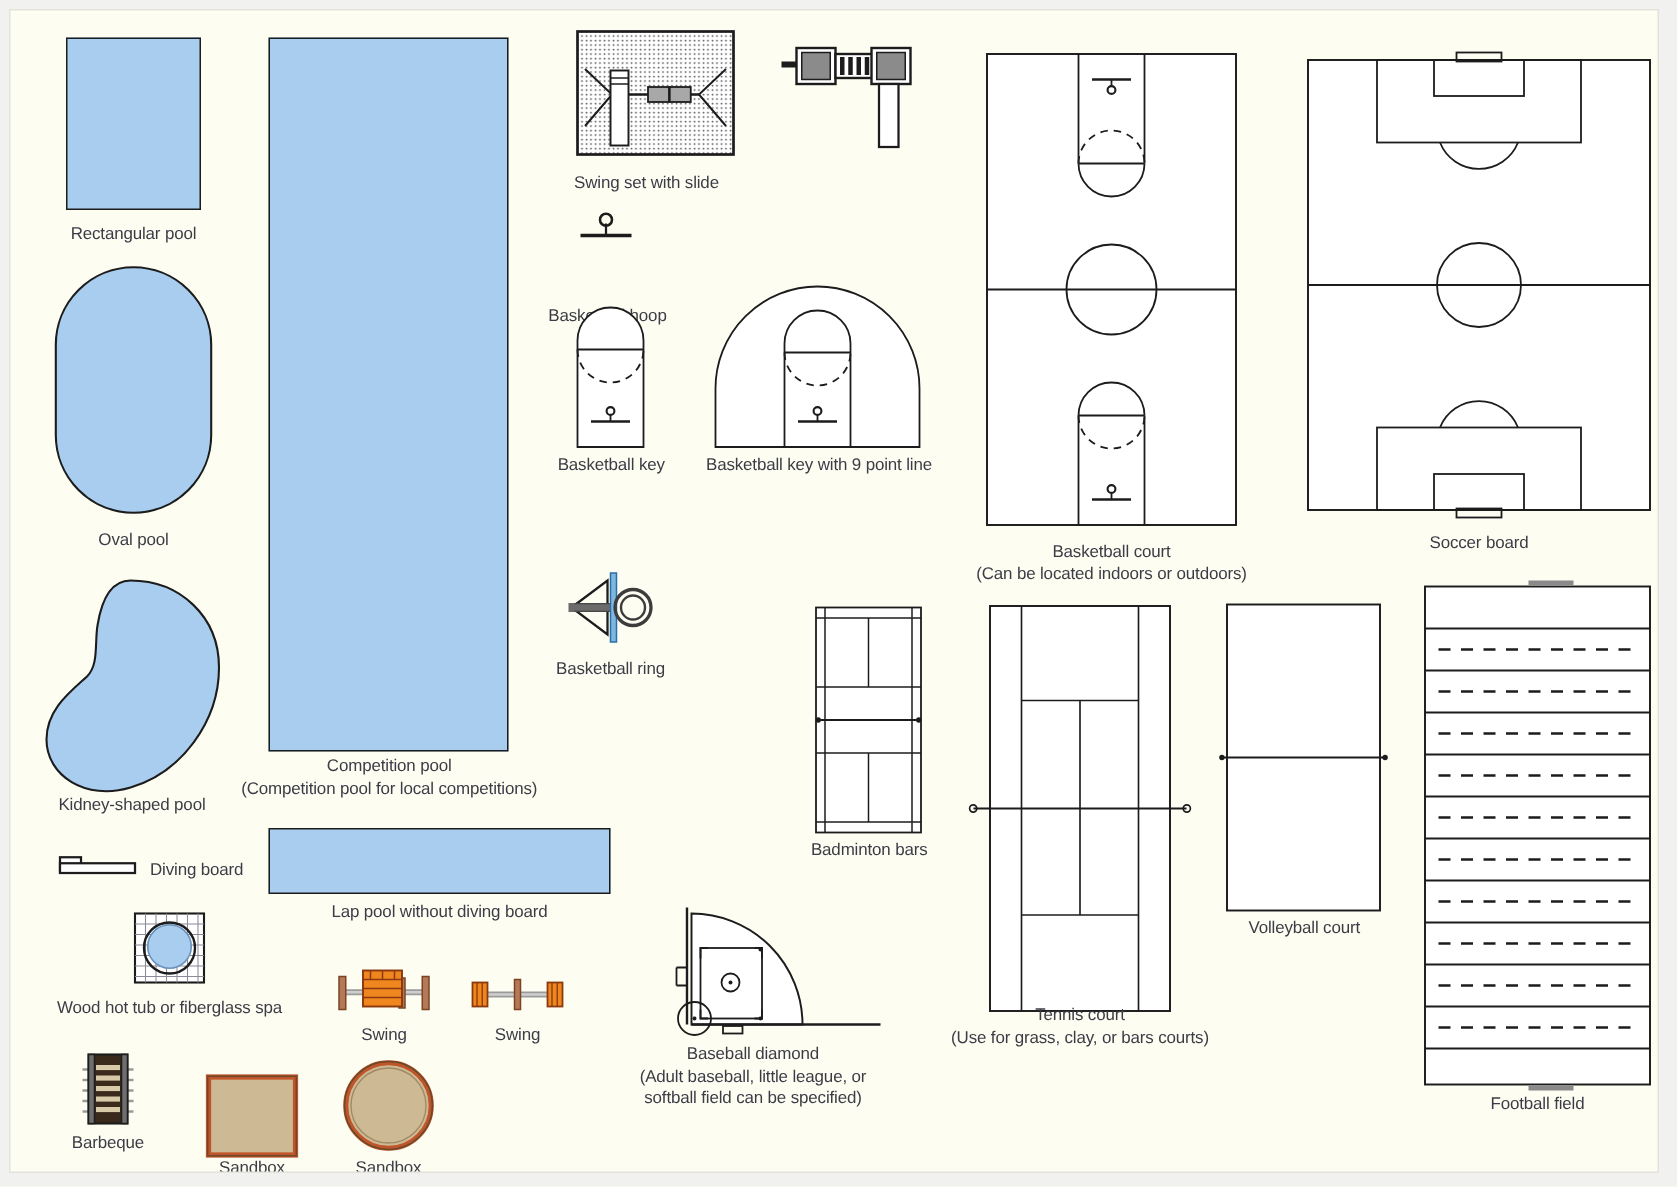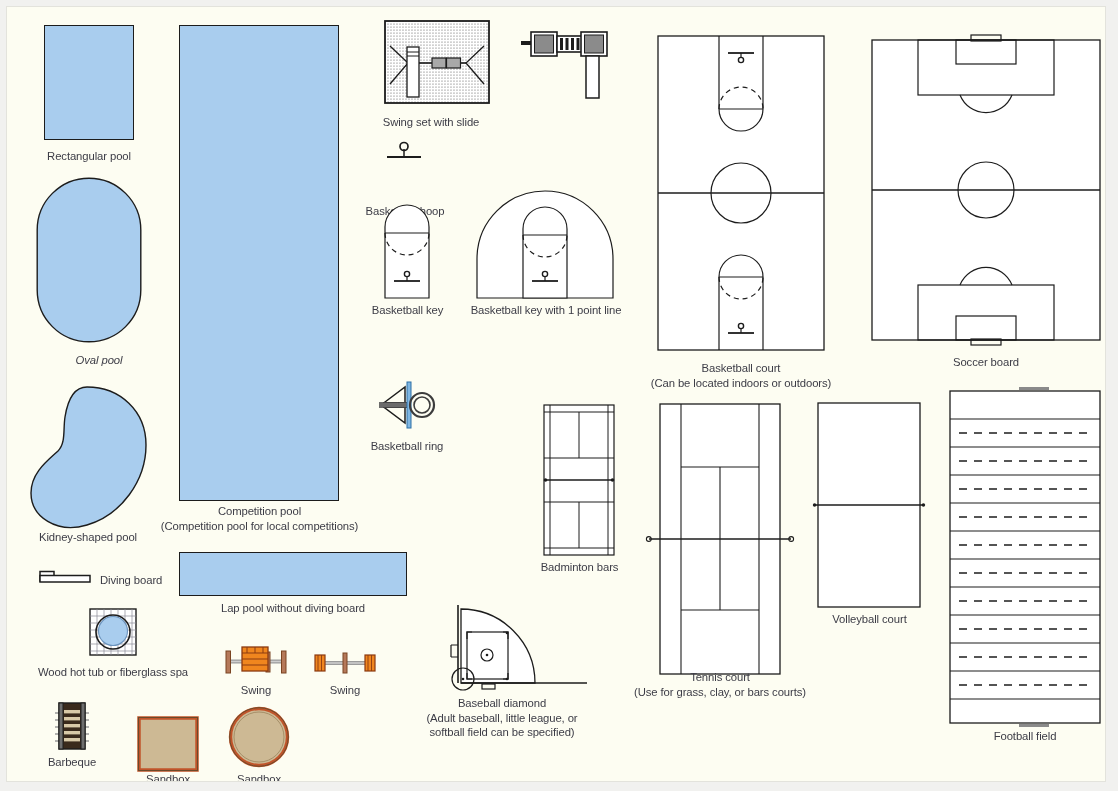--- a/index.html
+++ b/index.html
@@ -42,21 +42,21 @@
   <div class="item" style="left:37px;top:18px;">
     <div class="pool" style="width:90px;height:115px;"></div>
   </div>
   <div class="cap" style="left:2px;top:142px;width:160px;">Rectangular pool</div>
 
   <div class="item" style="left:29px;top:170px;">
     <svg width="106" height="166" viewBox="0 0 106 166">
       <rect x="1.2" y="1.2" width="103.6" height="163.6" rx="51.8" ry="51.8" fill="#a9cdee" stroke="#1c1c1c" stroke-width="1.4"></rect>
     </svg>
   </div>
-  <div class="cap" style="left:12px;top:346px;width:160px;font-style:italic;">Oval pool</div>
+  <div class="cap" style="left:2px;top:346px;width:160px;">Oval pool</div>
 
   <div class="item" style="left:18px;top:378px;">
     <svg width="124" height="148" viewBox="0 0 124 148">
       <path d="M62 2
                C95 2 121 26 121 60
                C121 96 96 130 62 140
                C32 149 6 132 6 108
                C6 88 22 76 33 66
                C41 58 38 44 40 32
                C43 13 50 2 62 2 Z" fill="#a9cdee" stroke="#1c1c1c" stroke-width="1.4" stroke-linejoin="round"></path>
@@ -253,21 +253,21 @@
     <svg width="140" height="92" viewBox="0 0 140 92">
       <path d="M2 91 L2 52 A68 68 0 0 1 138 52 L138 91 Z" fill="#ffffff" stroke="#1c1c1c" stroke-width="1.2"></path>
       <path d="M48 22 A22 22 0 0 1 92 22 L92 91 L48 91 Z" fill="#ffffff" stroke="#1c1c1c" stroke-width="1.2"></path>
       <line x1="48" y1="28" x2="92" y2="28" stroke="#1c1c1c" stroke-width="1.2"></line>
       <path d="M48 28 A22 22 0 0 0 92 28" fill="none" stroke="#1c1c1c" stroke-width="1.2" stroke-dasharray="5,4"></path>
       <line x1="57" y1="74" x2="83" y2="74" stroke="#1c1c1c" stroke-width="1.8"></line>
       <line x1="70" y1="69" x2="70" y2="74" stroke="#1c1c1c" stroke-width="1.2"></line>
       <circle cx="70" cy="67" r="2.6" fill="none" stroke="#1c1c1c" stroke-width="1.4"></circle>
     </svg>
   </div>
-  <div class="cap" style="left:455px;top:296px;width:168px;">Basketball key with 1 point line</div>
+  <div class="cap" style="left:455px;top:296px;width:168px;">Basketball key with 9 point line</div>
 
   <div class="item" style="left:370px;top:372px;">
     <svg width="66" height="52" viewBox="0 0 66 52">
       <g stroke="#1c1c1c" stroke-width="1.5" fill="none">
         <path d="M4 26 L28 8 L28 44 Z"></path>
       </g>
       <line x1="2" y1="26" x2="33" y2="26" stroke="#6b6b6b" stroke-width="6"></line>
       <g stroke="#3c3c3c" stroke-width="0.8">
         <line x1="6" y1="23.5" x2="30" y2="23.5"></line>
         <line x1="6" y1="28.5" x2="30" y2="28.5"></line>

